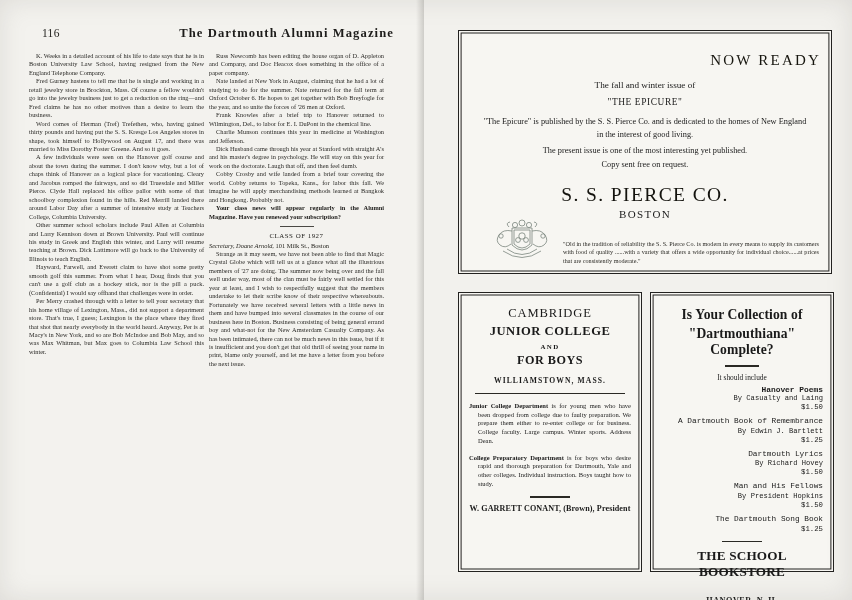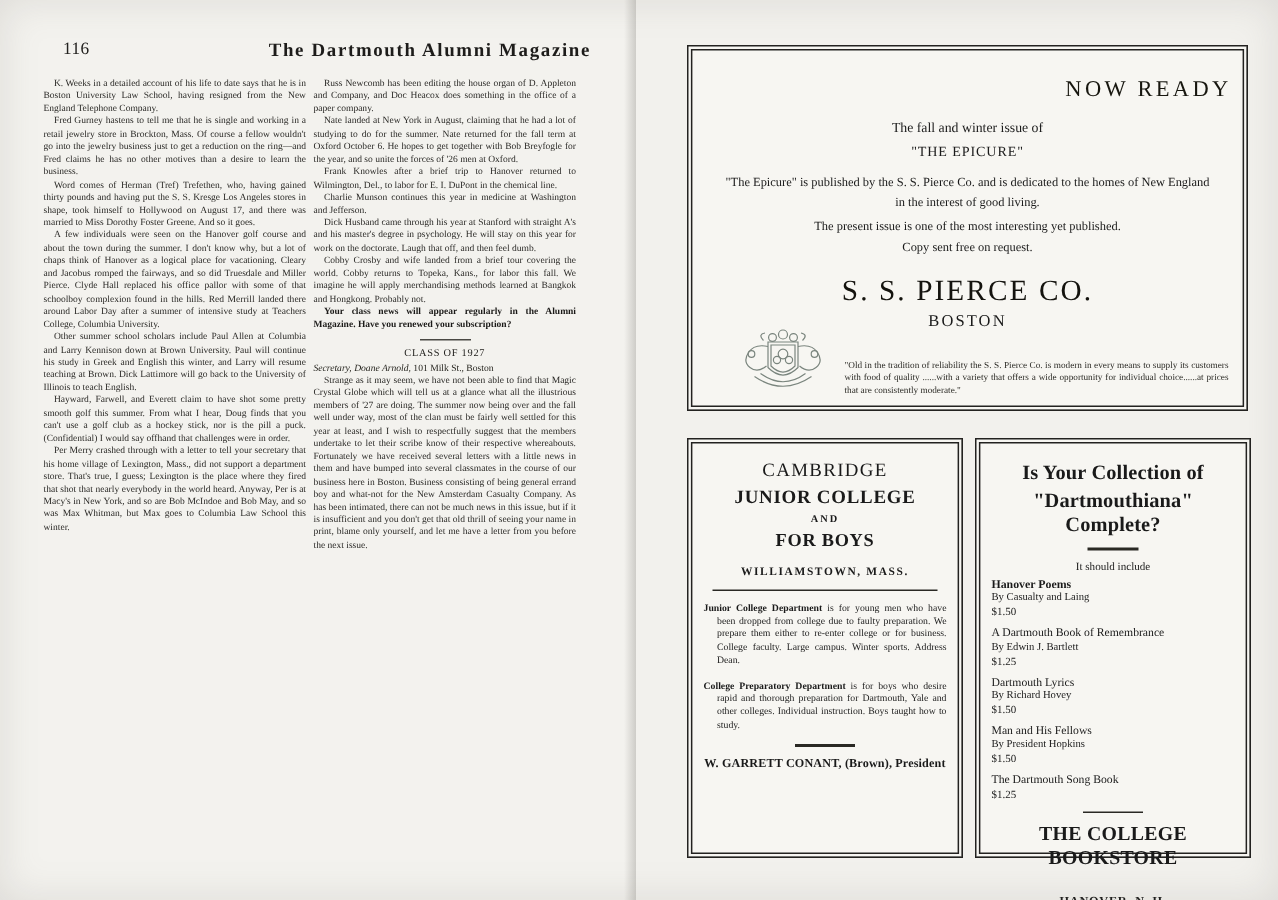--- a/index.html
+++ b/index.html
@@ -105,21 +105,21 @@
   .cj-rule{width:150px;height:1px;background:#2a2924;margin:8px auto 8px auto;}
   .cj-p{font-size:6.5px;line-height:8.7px;text-align:justify;margin:0 0 8px 0;padding-left:9px;text-indent:-9px;}
   .cj-p b{font-weight:700;}
   .cj-rule2{width:40px;height:1.4px;background:#2a2924;margin:8px auto 6px auto;}
   .cj-sign{text-align:center;font-size:8.1px;font-weight:700;letter-spacing:.1px;margin:0;}
 
   .bs-t1{text-align:center;font-size:13.6px;font-weight:700;margin:7px 0 0 0;letter-spacing:.1px;}
   .bs-t2{text-align:center;font-size:13.6px;font-weight:700;margin:3px 0 0 0;letter-spacing:.1px;}
   .bs-rule{width:34px;height:1.6px;background:#2a2924;margin:7px auto 6px auto;}
   .bs-lead{text-align:center;font-size:7.4px;margin:0 0 3px 0;}
-  .bk{text-align:left;margin:0 0 5px 0;}
+  .bk{text-align:right;margin:0 0 5px 0;font-family:Liberation Mono, monospace;}
   .bk .title{font-size:7.9px;font-weight:700;line-height:9.6px;}
   .bk .title.reg{font-weight:400;font-size:7.8px;}
   .bk .by{font-size:7.1px;line-height:9px;}
   .bk .price{font-size:7.3px;line-height:9px;}
   .bs-rule2{width:40px;height:1.4px;background:#2a2924;margin:7px auto 6px auto;}
   .bs-name{text-align:center;font-size:13.2px;font-weight:700;letter-spacing:.2px;margin:0;}
   .bs-city{text-align:center;font-size:8.2px;font-weight:700;letter-spacing:.5px;margin:16px 0 0 0;}
   .bs-note{text-align:center;font-size:7.2px;font-weight:700;margin:4px 0 0 0;}
 
   .scan-edge{
@@ -254,20 +254,20 @@
         <div class="title reg">Man and His Fellows</div>
         <div class="by">By President Hopkins</div>
         <div class="price">$1.50</div>
       </div>
       <div class="bk">
         <div class="title reg">The Dartmouth Song Book</div>
         <div class="price">$1.25</div>
       </div>
 
       <div class="bs-rule2"></div>
-      <div class="bs-name">THE COLLEGE BOOKSTORE</div>
+      <div class="bs-name">THE SCHOOL BOOKSTORE</div>
       <div class="bs-city">HANOVER, N. H.</div>
       <div class="bs-note">All Orders Filled the Day They are Received</div>
     </div>
   </div>
 
   <div class="scan-edge"></div>
 </div>
 
 </body></html>

